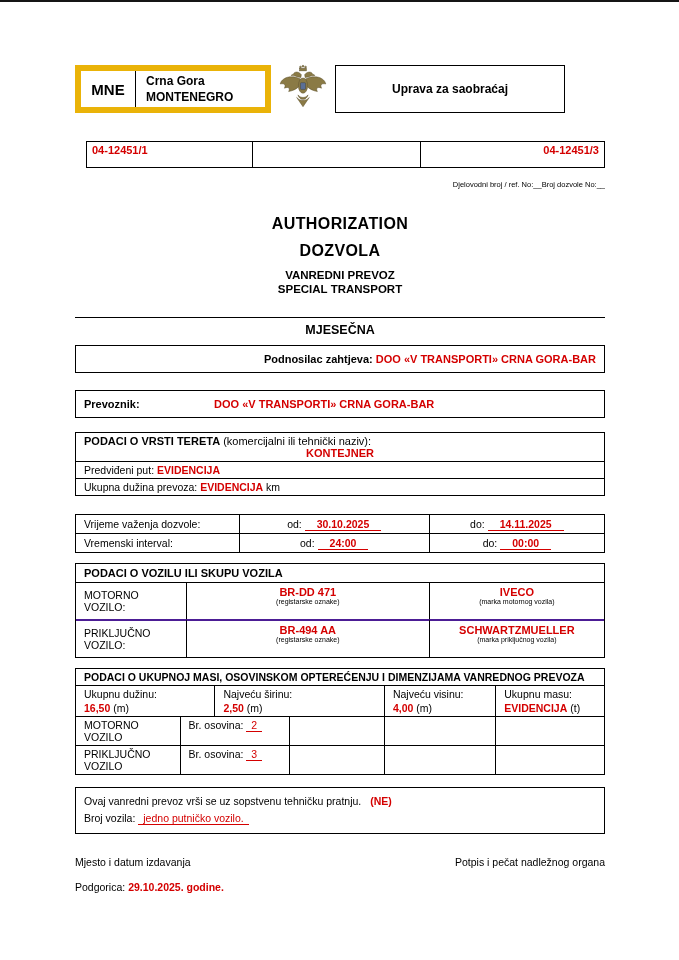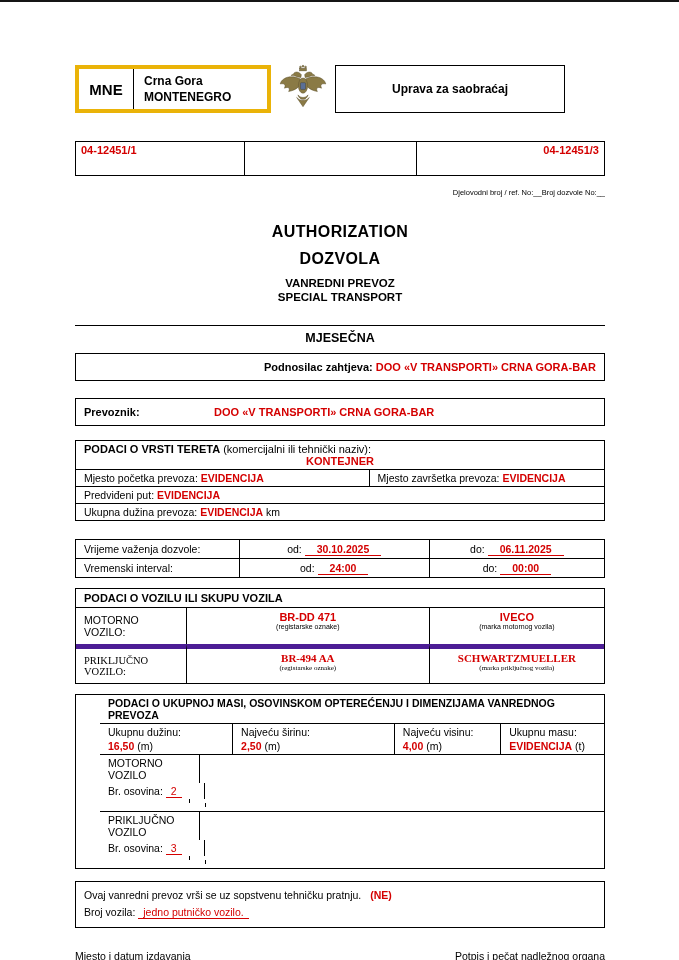--- a/index.html
+++ b/index.html
@@ -7,32 +7,32 @@
   body { font-family:"Liberation Sans", sans-serif; color:#000; }
   .page { position:relative; width:679px; height:960px; background:#fff; overflow:hidden; }
   .top-edge { width:100%; height:2px; background:#151515; }
   .content { width:530px; margin-left:75px; }
   .b { font-weight:bold; }
   .red { color:#d40000; }
   .tiny { font-size:7.5px; }
   .note { font-size:7px; color:#000; line-height:1.2; }
   .box { border:1px solid #000; }
   .br { border-right:1px solid #000; }
-  .bt { border-top:5px solid #4c1d95;font-family:Liberation Serif, serif; }
+  .bt { border-top:2px solid #4c1d95; }
 
   
   .header-row { display:flex; margin-top:63px; height:48px; align-items:stretch; }
-  .hdr-left { display:flex; border:4px solid #eab308; width:196px; }
+  .hdr-left { display:flex; border:6px solid #eab308; width:196px; }
   .mne-cell { width:55px; border-right:1px solid #000; display:flex; align-items:center; justify-content:center; font-weight:bold; font-size:15px; }
   .country-cell { flex:1; padding:4px 10px; font-weight:bold; font-size:12px; line-height:1.35; display:flex; flex-direction:column; justify-content:center; }
   .emblem { width:64px; display:flex; align-items:center; justify-content:center; }
   .hdr-right { width:230px; border:1px solid #000; font-weight:bold; font-size:12px; display:flex; align-items:center; justify-content:center; }
 
   
-  .refs-row { display:flex; margin-top:28px; height:35px; font-size:11px; font-weight:bold; }
+  .refs-row { display:flex; margin-top:28px; height:27px; font-size:11px; font-weight:bold;margin-left:11px; }
   .ref-cell { border:1px solid #000; padding:2px 5px; }
   .ref-left { width:170px; }
   .ref-mid { width:172px; border-left:none; }
   .ref-right { width:188px; border-left:none; text-align:right; }
   .refs-labels { display:flex; justify-content:flex-end; margin-top:12px; }
 
   
   .title-block { text-align:center; margin-top:26px; }
   .t1 { font-size:16px; font-weight:bold; margin-bottom:9px; letter-spacing:0.4px; }
   .t2 { font-size:11.5px; font-weight:bold; margin-bottom:2px; }
@@ -69,27 +69,27 @@
 
   
   .veh-box { margin-top:10px; }
   .veh-header { padding:3px 8px; font-size:11px; font-weight:bold; border-bottom:1px solid #000; }
   .veh-grid { display:grid; grid-template-columns:21% 46% 33%; }
   .veh-label { padding:6px 8px; font-size:10.5px; display:flex; align-items:center; }
   .veh-cell { text-align:center; padding:3px 4px 2px 4px; }
   .plate { font-size:11px; font-weight:bold; color:#d40000; }
 
   
-  .dim-box { margin-top:10px; font-size:10.5px;padding-left:24px; }
+  .dim-box { margin-top:10px; font-size:10.5px; }
   .dim-header { padding:2px 8px; font-weight:bold; border-bottom:1px solid #000; }
   .dim-cols { display:flex; border-bottom:1px solid #000; }
   .dim-col { padding:2px 8px; }
   .w1 { width:26.4%; } .w2 { width:32.1%; } .w3 { width:21.1%; } .w4 { flex:1; }
   .dc-v { margin-top:2px; }
-  .axle-row { display:flex;flex-direction:column; }
+  .axle-row { display:flex; }
   .axle-row + .axle-row { border-top:1px solid #000; }
   .ax { padding:2px 8px; }
   .a1 { width:19.8%; } .a2 { width:20.8%; } .a3 { width:17.9%; } .a4 { width:21.1%; } .a5 { flex:1; }
 
   
   .escort-box { margin-top:12px; padding:5px 8px; font-size:10.5px; line-height:1.65; }
   .ne-gap { margin-left:6px; }
 
   
   .footer-row { display:flex; justify-content:space-between; font-size:10.5px; margin-top:22px; }
@@ -160,51 +160,41 @@
       <span class="lbl">Prevoznik:</span>
       <span class="val red">DOO «V TRANSPORTI» CRNA GORA-BAR</span>
     </div>
 
     <div class="box cargo-box">
       <div class="cargo-header">
         <span class="b">PODACI O VRSTI TERETA</span>
         <span>(komercijalni ili tehnički naziv):</span>
       </div>
       <div class="cargo-name red">KONTEJNER</div>
-      <div class="cargo-places">
-        <div class="cp-left">
-          <span>Mjesto početka prevoza:</span>
-          <span class="red b">EVIDENCIJA</span>
-        </div>
-        <div class="cp-right">
-          <span>Mjesto završetka prevoza:</span>
-          <span class="red b">EVIDENCIJA</span>
-        </div>
-      </div>
       <div class="cargo-route">
         <span>Predviđeni put:</span>
         <span class="red b">EVIDENCIJA</span>
       </div>
       <div class="cargo-length">
         <span>Ukupna dužina prevoza:</span>
         <span class="red b">EVIDENCIJA</span>
         <span class="unit-gap">km</span>
       </div>
     </div>
 
     <div class="box validity-box">
       <div class="v-row">
         <div class="v-lbl">Vrijeme važenja dozvole:</div>
         <div class="v-od">
           <span>od:</span>
           <span class="fill">30.10.2025</span>
         </div>
         <div class="v-do">
           <span>do:</span>
-          <span class="fill">06.11.2025</span>
+          <span class="fill">14.11.2025</span>
         </div>
       </div>
       <div class="v-row">
         <div class="v-lbl">Vremenski interval:</div>
         <div class="v-od">
           <span>od:</span>
           <span class="fill">24:00</span>
         </div>
         <div class="v-do">
           <span>do:</span>

